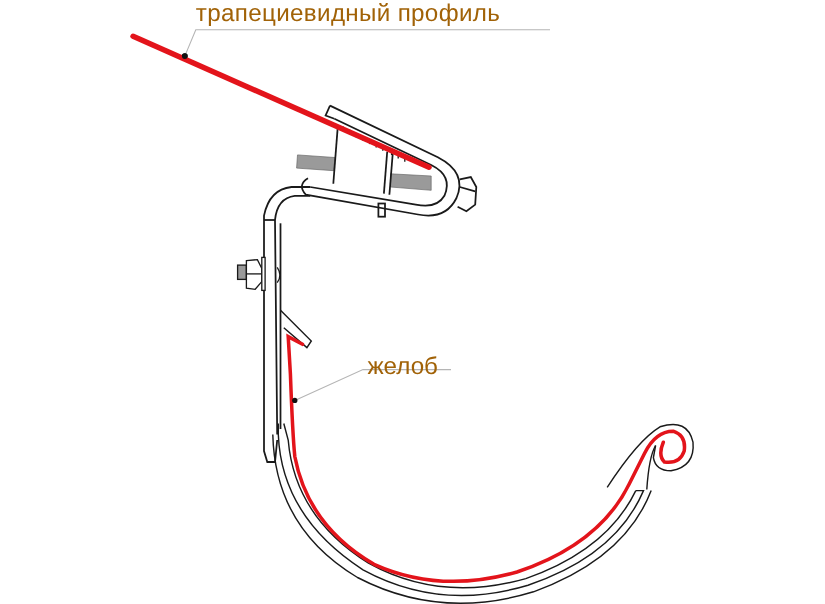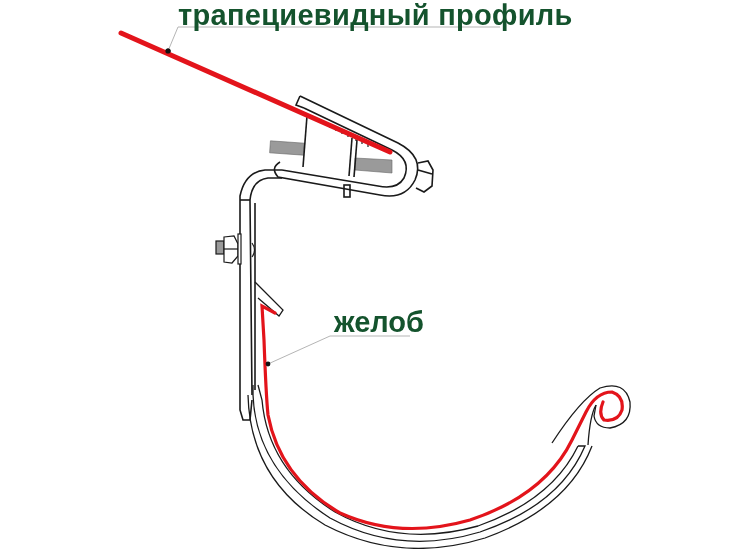--- a/index.html
+++ b/index.html
@@ -1,20 +1,20 @@
 <!DOCTYPE html>
 <html><head>
 <meta charset="utf-8">
 <style>
   html,body{margin:0;padding:0;background:#ffffff;}
   body{width:750px;height:549px;position:relative;overflow:hidden;font-family:"Liberation Sans",sans-serif;}
   svg{position:absolute;left:0;top:0;}
-  .label{position:absolute;color:#14532d;font-size:29px;line-height:1;white-space:nowrap;font-weight:bold;}
+  .label{position:absolute;color:#a16207;font-size:22px;line-height:1;white-space:nowrap;}
   #lbl-profile{left:178px;top:1px;letter-spacing:0.3px;}
-  #lbl-gutter{left:334px;top:308px;}
+  #lbl-gutter{left:334px;top:322px;}
 </style>
 </head>
 <body>
 
 <svg width="750" height="549" viewBox="0 0 750 549">
 
   <g>
     <polyline points="168,51 178,27 500,27" fill="none" stroke="#b5b5b5" stroke-width="1"></polyline>
     <circle cx="168" cy="51" r="2.6" fill="#111"></circle>
   </g>

